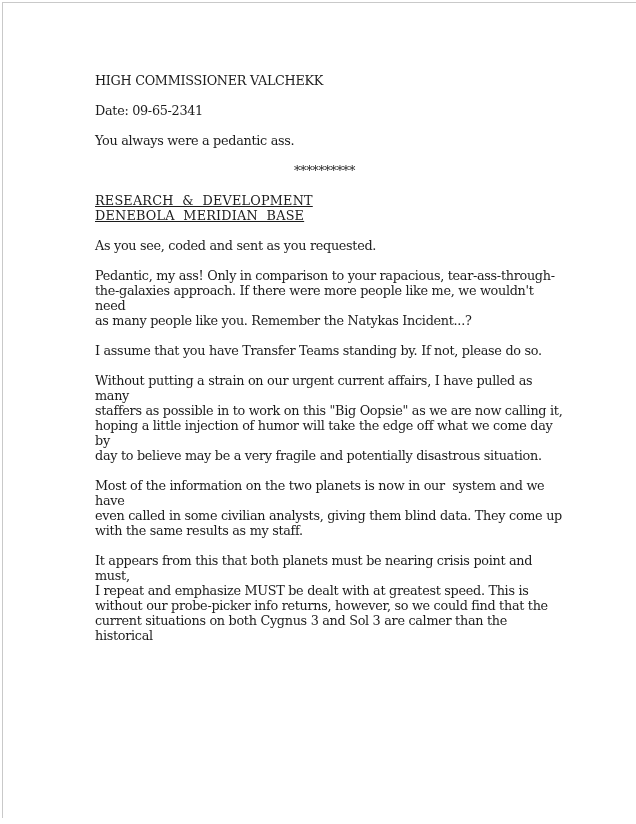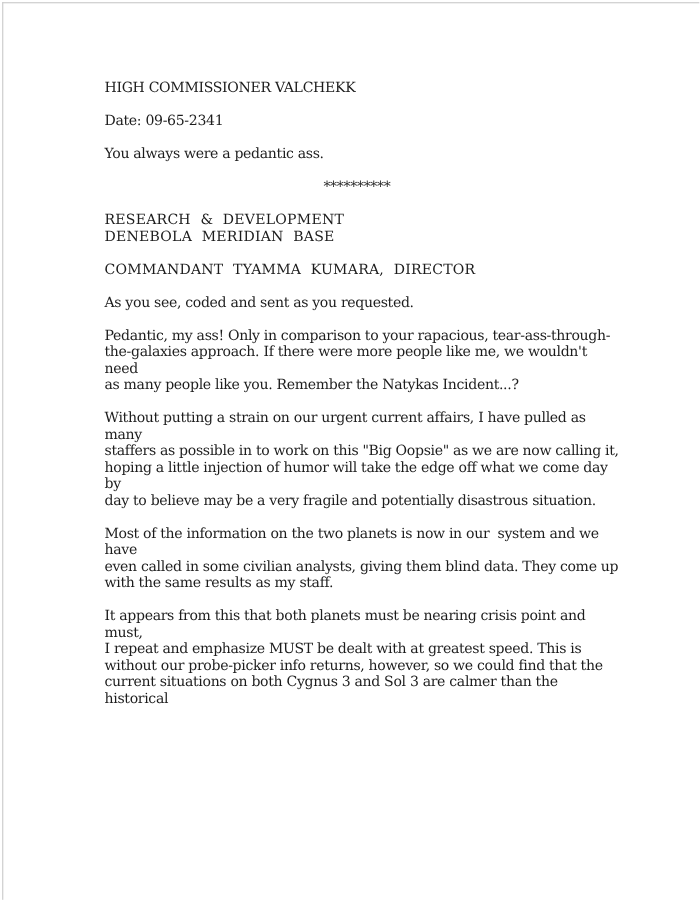--- a/index.html
+++ b/index.html
@@ -41,43 +41,44 @@
     margin: 0 0 15px 0;
     white-space: pre-wrap; 
   }
   .separator {
     text-align: center;
     margin-left: -11px; 
   }
   .spaced {
     word-spacing: 0.35em;
     letter-spacing: 0.2px;
+    text-decoration: underline;
   }
 </style>
 </head>
 <body>
 
 <div class="page">
   <div class="page-frame"></div>
 
   <div class="doc">
 
     <div class="block">HIGH COMMISSIONER VALCHEKK</div>
     <div class="block">Date: 09-65-2341</div>
     <div class="block">You always were a pedantic ass.</div>
 
     <div class="block separator">**********</div>
 
     <div class="block spaced">RESEARCH &amp; DEVELOPMENT
 DENEBOLA MERIDIAN BASE</div>
-    <div class="block spaced">COMMANDANT TYAMMA KUMARA, DIRECTOR</div>
     <div class="block">As you see, coded and sent as you requested.</div>
     <div class="block">Pedantic, my ass! Only in comparison to your rapacious, tear-ass-through-
 the-galaxies approach. If there were more people like me, we wouldn't need
 as many people like you. Remember the Natykas Incident...?</div>
+    <div class="block">I assume that you have Transfer Teams standing by. If not, please do so.</div>
     <div class="block">Without putting a strain on our urgent current affairs, I have pulled as many
 staffers as possible in to work on this "Big Oopsie" as we are now calling it,
 hoping a little injection of humor will take the edge off what we come day by
 day to believe may be a very fragile and potentially disastrous situation.</div>
     <div class="block">Most of the information on the two planets is now in our  system and we have
 even called in some civilian analysts, giving them blind data. They come up
 with the same results as my staff.</div>
     <div class="block">It appears from this that both planets must be nearing crisis point and must,
 I repeat and emphasize MUST be dealt with at greatest speed. This is
 without our probe-picker info returns, however, so we could find that the

